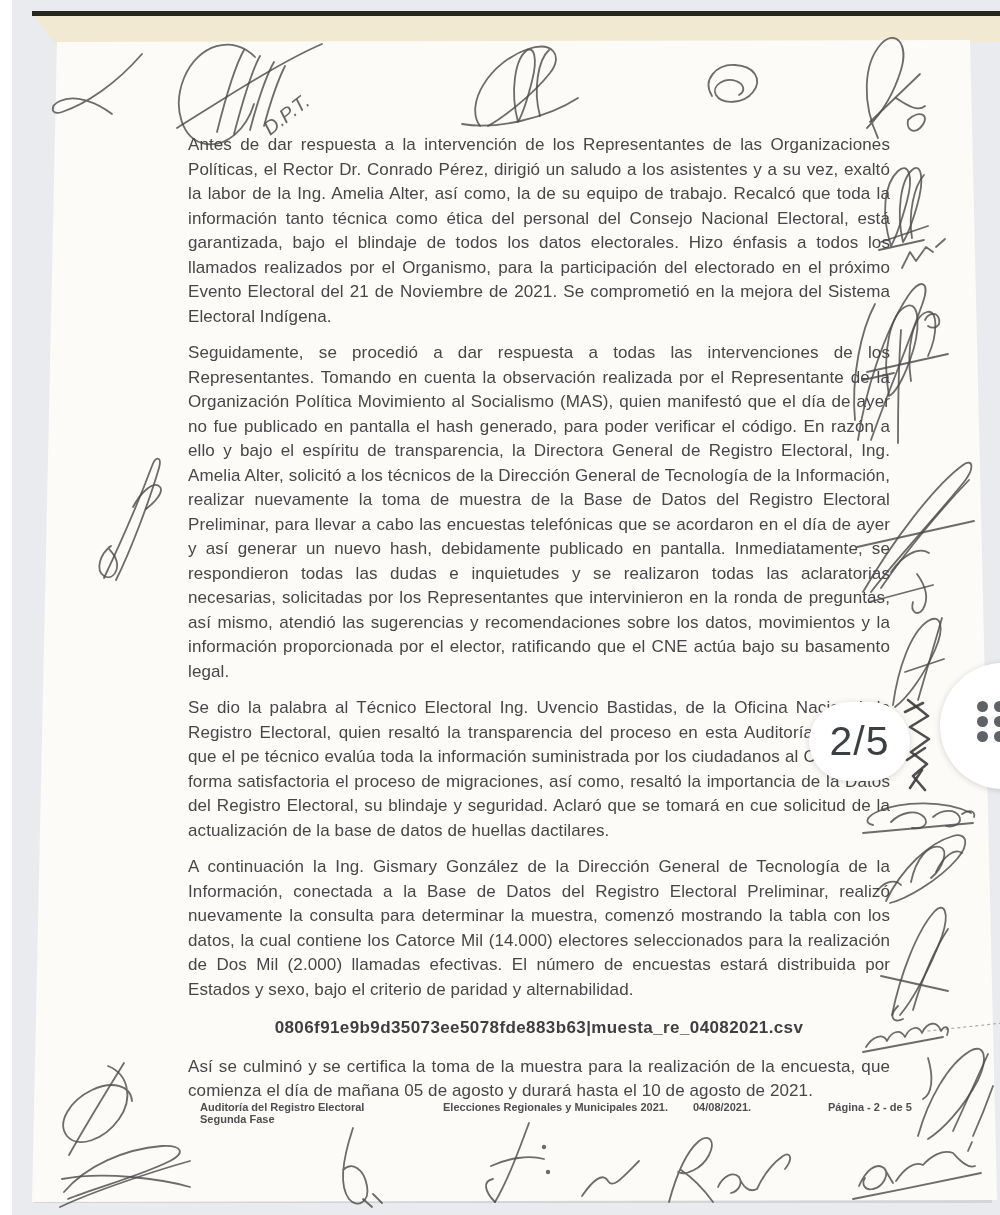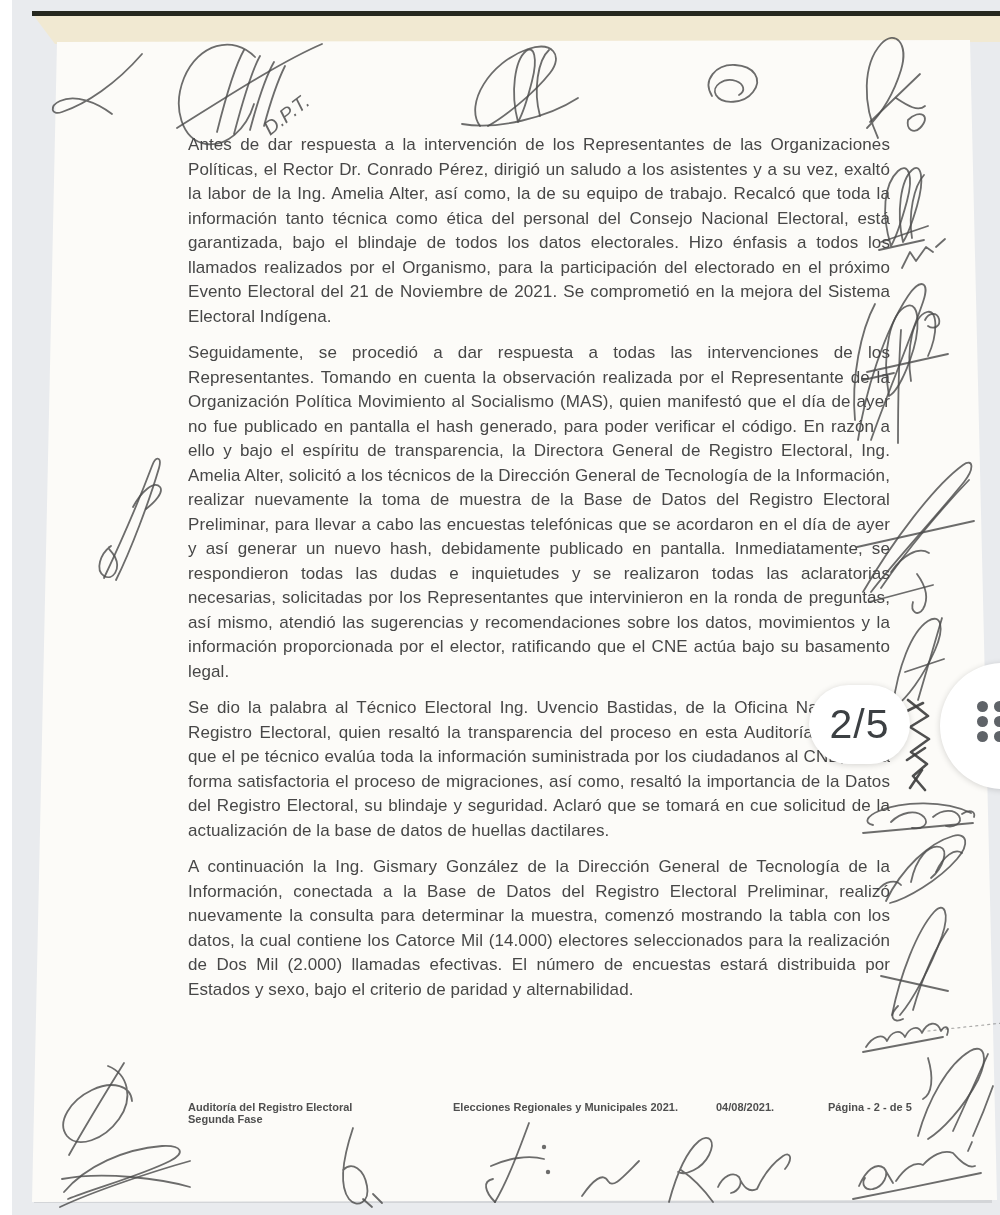--- a/index.html
+++ b/index.html
@@ -24,37 +24,37 @@
   
   .content { position:absolute; left:176px; top:133px; width:702px; z-index:3;
              color:#474747; font-size:17px; line-height:24.5px; letter-spacing:0.1px; }
   .content p { text-align:justify; margin-bottom:12px; }
   .content p.hash { text-align:center; font-weight:bold; letter-spacing:0.4px;
                     margin-top:14px; margin-bottom:14px; color:#3f3f3f; }
 
   .footer { position:absolute; left:176px; top:1101px; width:800px; z-index:3;
             font-size:11px; font-weight:bold; color:#4f4f4f; }
   .footer span { position:absolute; top:0; white-space:nowrap; }
-  .footer .f1 { left:0; white-space:pre-line; }
-  .footer .f2 { left:230px;padding-left:35px; }
-  .footer .f3 { left:528px; }
+  .footer .f1 { left:12px; white-space:pre-line; }
+  .footer .f2 { left:220px;padding-left:35px; }
+  .footer .f3 { left:505px; }
   .footer .f4 { left:608px;padding-left:32px; }
 
   
   svg.sigs { position:absolute; left:0; top:0; z-index:4; pointer-events:none; }
   svg.sigs path, svg.sigs line { fill:none; stroke:#4c4c4c; stroke-width:1.8;
             stroke-linecap:round; stroke-linejoin:round; opacity:0.82; }
   svg.sigs .heavy { stroke:#3c3c3c; stroke-width:2.6; opacity:0.9; }
   svg.sigs .dashed { stroke-dasharray:2 4; stroke-width:1.2; opacity:0.45; }
   svg.sigs text { fill:#4c4c4c; opacity:0.85; font-family:"Liberation Sans", sans-serif;
                   font-style:italic; font-size:20px; }
   svg.sigs circle { fill:#4c4c4c; opacity:0.82; }
 
   
-  .page-pill { position:absolute; left:797px; top:685px; width:101px; height:79px;
+  .page-pill { position:absolute; left:797px; top:702px; width:101px; height:79px;
                background:#ffffff; border-radius:40px; z-index:6;
                box-shadow:0 1px 6px rgba(0,0,0,0.16);
                display:flex; align-items:center; justify-content:center;
                font-size:41px; color:#3c4043; letter-spacing:1px; }
   .dots-circle { position:absolute; left:928px; top:663px; width:126px; height:126px;
                  background:#ffffff; border-radius:50%; z-index:6;
                  box-shadow:0 1px 6px rgba(0,0,0,0.16); cursor:pointer; }
   .dots-grid { position:absolute; left:37px; top:38px; width:28px; height:50px;
                display:grid; grid-template-columns:11px 11px; grid-template-rows:11px 11px 11px;
                column-gap:6px; row-gap:4px; }
@@ -69,20 +69,22 @@
   <div class="scan-cream"></div>
   <div class="page-shadow"></div>
 
   <div class="page"></div>
 
   <div class="content">
     <p>Antes de dar respuesta a la intervención de los Representantes de las Organizaciones Políticas, el Rector Dr. Conrado Pérez, dirigió un saludo a los asistentes y a su vez, exaltó la labor de la Ing. Amelia Alter, así como, la de su equipo de trabajo. Recalcó que toda la información tanto técnica como ética del personal del Consejo Nacional Electoral, está garantizada, bajo el blindaje de todos los datos electorales.  Hizo énfasis a todos los llamados realizados por el Organismo, para la participación del electorado en el próximo Evento Electoral del 21 de Noviembre de 2021. Se comprometió en la mejora del Sistema Electoral Indígena.</p>
     <p>Seguidamente, se procedió a dar respuesta a todas las intervenciones de los Representantes. Tomando en cuenta la observación realizada por el Representante de la Organización Política Movimiento al Socialismo (MAS), quien manifestó que el día de ayer no fue publicado en pantalla el hash generado, para poder verificar el código.  En razón a ello y bajo el espíritu de transparencia, la Directora General de Registro Electoral, Ing. Amelia Alter, solicitó a los técnicos de la Dirección General de Tecnología de la Información, realizar nuevamente la toma de muestra de la Base de Datos del Registro Electoral Preliminar, para llevar a cabo las encuestas telefónicas que se acordaron en el día de ayer y así generar un nuevo hash, debidamente publicado en pantalla. Inmediatamente, se respondieron todas las dudas e inquietudes y se realizaron todas las aclaratorias necesarias, solicitadas por los Representantes que intervinieron en la ronda de preguntas, así mismo, atendió las sugerencias y recomendaciones sobre los datos, movimientos y la información proporcionada por el elector, ratificando que el CNE actúa bajo su basamento legal.</p>
     <p>Se dio la palabra al Técnico Electoral Ing. Uvencio Bastidas, de la Oficina Nacional de Registro Electoral, quien resaltó la transparencia del proceso en esta Auditoría y explicó que el pe técnico evalúa toda la información suministrada por los ciudadanos al CNE, escla forma satisfactoria el proceso de migraciones, así como, resaltó la importancia de la Datos del Registro Electoral, su blindaje y seguridad.  Aclaró que se tomará en cue solicitud de la actualización de la base de datos de huellas dactilares.</p>
     <p>A continuación la Ing. Gismary González de la Dirección General de Tecnología de la Información, conectada a la Base de Datos del Registro Electoral Preliminar, realizó nuevamente la consulta para determinar la muestra, comenzó mostrando la tabla con los datos, la cual contiene los Catorce Mil (14.000) electores seleccionados para la realización de Dos Mil (2.000) llamadas efectivas. El número de encuestas estará distribuida por Estados y sexo, bajo el criterio de paridad y alternabilidad.</p>
+    <p class="hash">0806f91e9b9d35073ee5078fde883b63|muesta_re_04082021.csv</p>
+    <p>Así se culminó y se certifica la toma de la muestra para la realización de la encuesta, que comienza el día de mañana 05 de agosto y durará hasta el 10 de agosto de 2021.</p>
   </div>
 
   <div class="footer">
     <span class="f1">Auditoría del Registro Electoral
 Segunda Fase</span>
     <span class="f2">Elecciones Regionales y Municipales 2021.</span>
     <span class="f3">04/08/2021.</span>
     <span class="f4">Página - 2 - de 5</span>
   </div>
 

